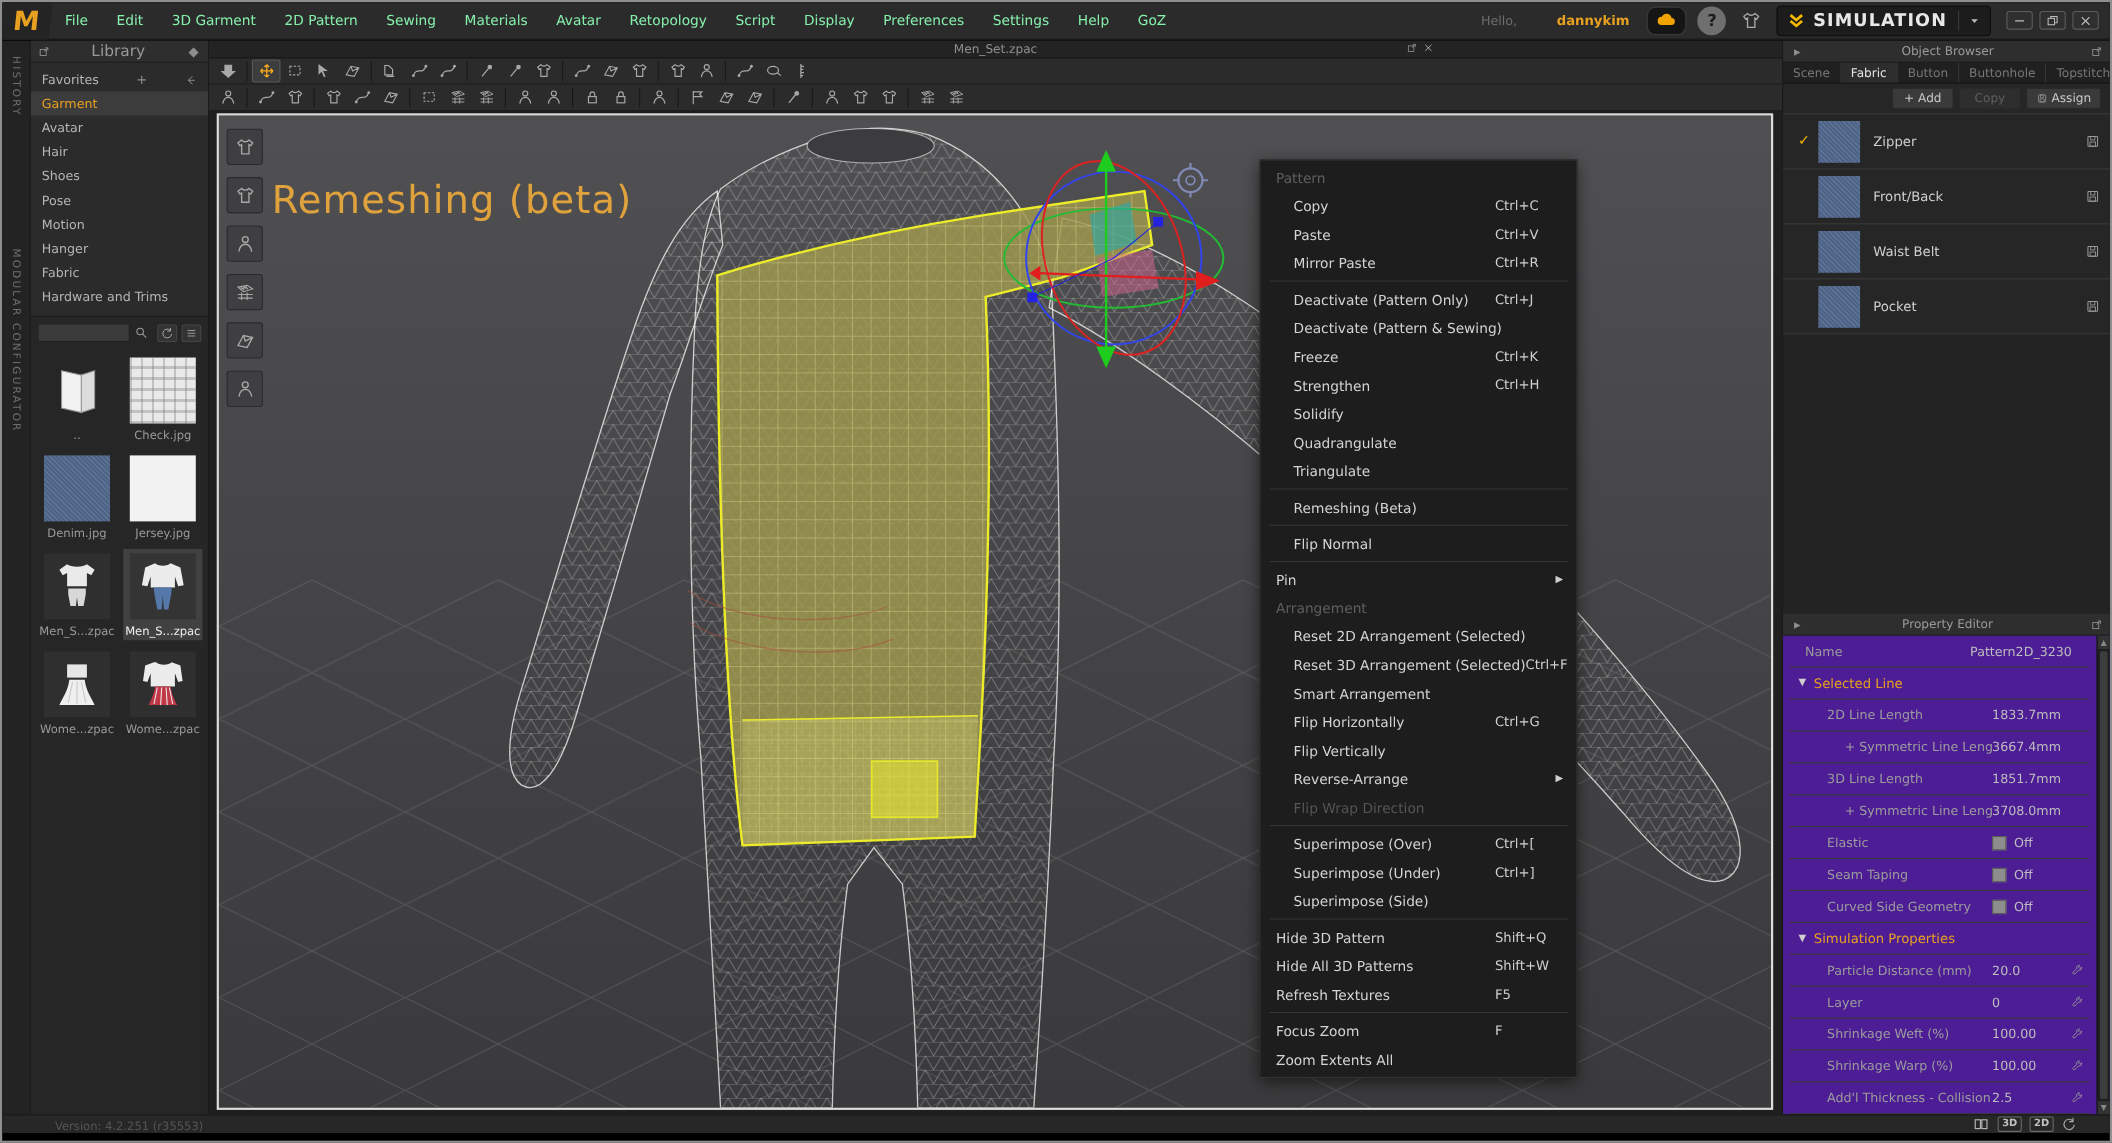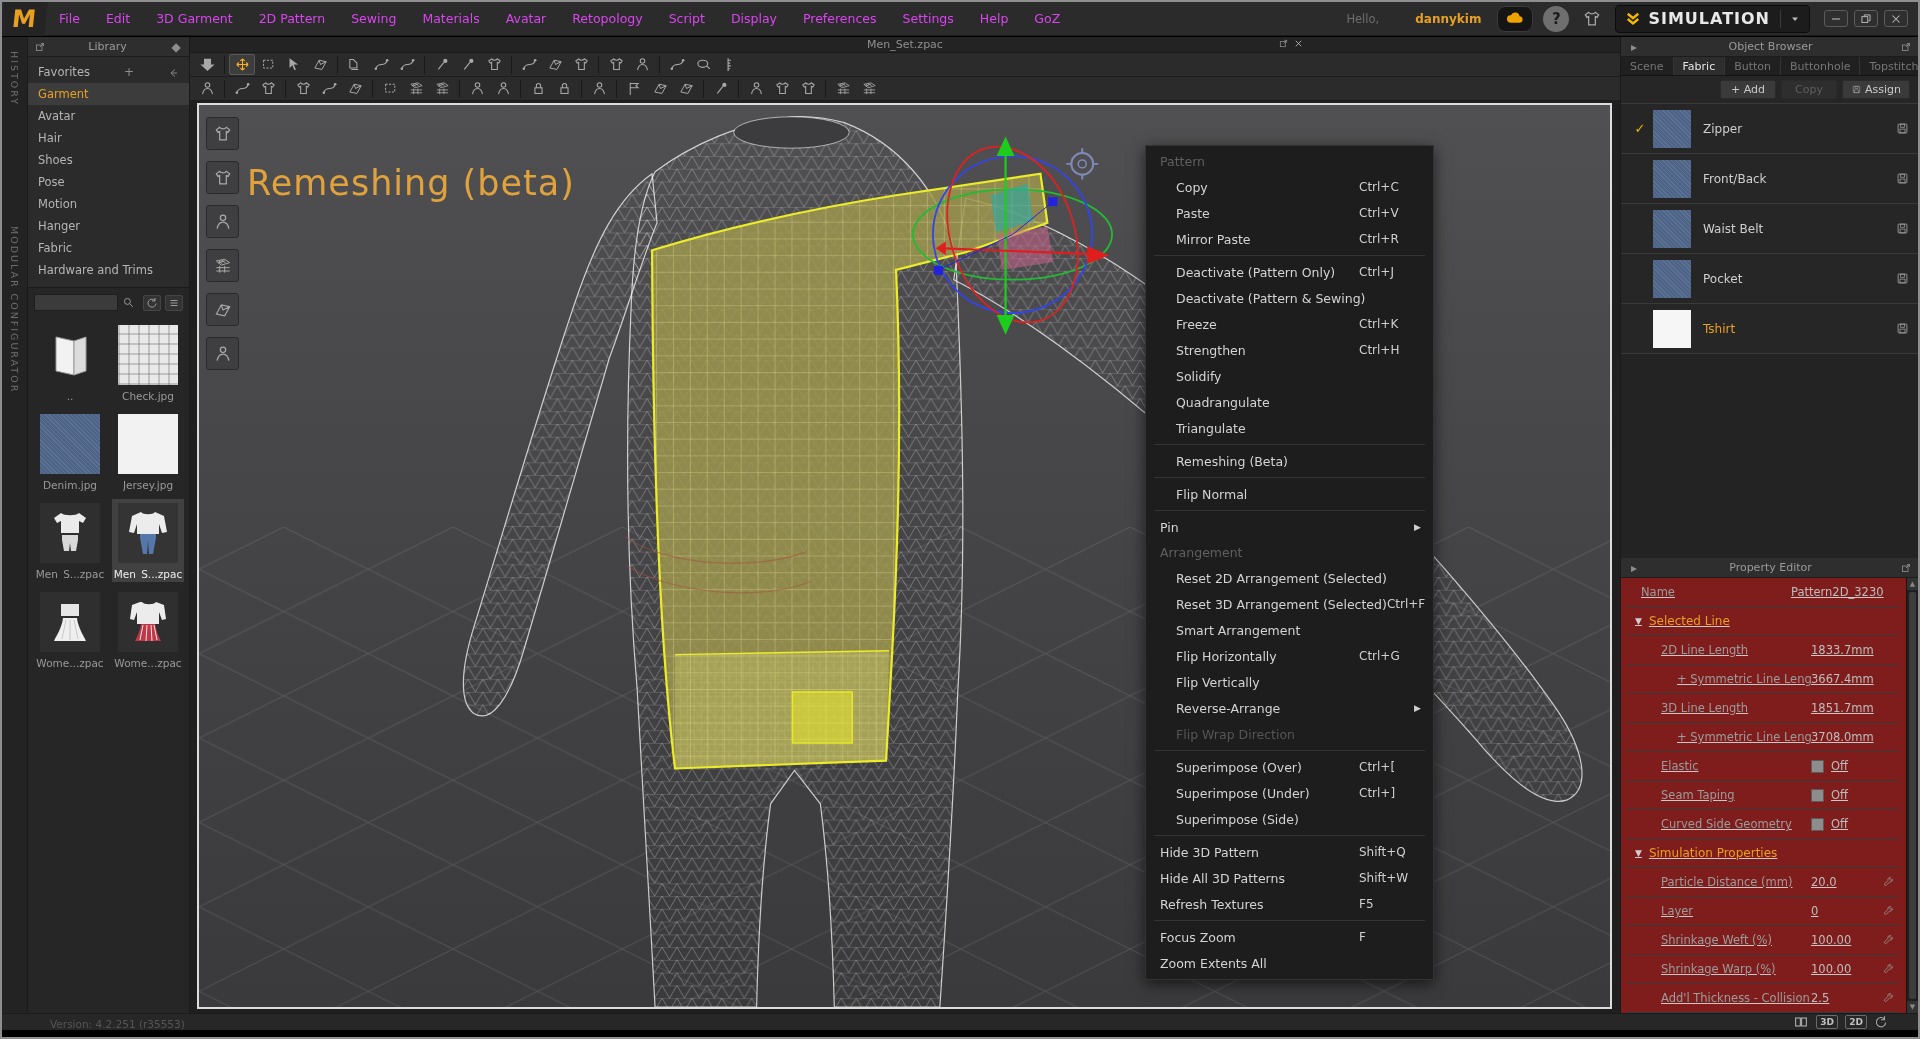--- a/index.html
+++ b/index.html
@@ -3,39 +3,39 @@
 <meta charset="utf-8">
 <style>
   html,body{margin:0;padding:0;background:#000;}
   *{box-sizing:border-box;}
   .root{position:relative;width:1920px;height:1039px;background:#000;border:2px solid #8f8f8f;
         font-family:"DejaVu Sans","Liberation Sans",sans-serif;overflow:hidden;color:#c8c8c8;}
   
   .titlebar{position:absolute;left:0;top:0;right:0;height:34px;background:#2b2b2b;display:flex;align-items:center;border-bottom:1px solid #1a1a1a;}
   .logo{width:44px;height:34px;display:flex;align-items:center;justify-content:center;background:#242424;
         color:#e8a021;font-size:24px;font-weight:bold;transform:skewX(-6deg);}
-  .menu-item{padding:0 13px;font-size:12.5px;color:#d946ef;line-height:34px;cursor:default;}
+  .menu-item{padding:0 13px;font-size:12.5px;color:#86efac;line-height:34px;cursor:default;}
   .tb-spacer{flex:1;}
   .greet{font-size:11.5px;color:#6e6e6e;margin-right:4px;}
   .uname{font-size:12px;color:#e8a021;font-weight:bold;margin-right:16px;margin-left:32px;}
   .round-btn{width:26px;height:26px;border-radius:13px;display:flex;align-items:center;justify-content:center;margin-right:10px;}
   .cloud-btn{background:#151515;border:1px solid #3a3a3a;border-radius:8px;width:36px;height:26px;}
   .help-btn{background:#6f6f6f;color:#1c1c1c;font-weight:bold;font-size:15px;}
   .sim-btn{display:flex;align-items:center;background:#1c1c1c;border:1px solid #0c0c0c;border-radius:4px;height:28px;padding:0 8px;margin-right:14px;}
   .sim-label{color:#e8e8e8;font-size:16px;font-weight:bold;letter-spacing:1px;margin:0 10px 0 6px;}
   .sim-sep{width:1px;height:18px;background:#3a3a3a;margin-right:8px;}
   .win-btn{width:24px;height:17px;border:1px solid #5c5c5c;border-radius:3px;margin-right:6px;display:flex;align-items:center;justify-content:center;background:#2f2f2f;}
   
   .left-rail{position:absolute;left:0;top:35px;bottom:24px;width:26px;background:#232323;border-right:1px solid #1a1a1a;}
   .vlabel{writing-mode:vertical-rl;color:#6f6f6f;font-size:9.5px;letter-spacing:2px;margin:14px 0 0 7px;display:block;}
   .vlabel.second{margin-top:120px;}
   
   .library{position:absolute;left:26px;top:35px;bottom:24px;width:162px;background:#262626;border-right:1px solid #1a1a1a;display:flex;flex-direction:column;}
   .lib-header{height:20px;background:#2e2e2e;display:flex;align-items:center;padding:0 6px;border-bottom:1px solid #1c1c1c;}
-  .lib-title{flex:1;text-align:center;font-size:11px;color:#9a9a9a;}
+  .lib-title{flex:1;text-align:center;font-size:14px;color:#9a9a9a;}
   .lib-cats{padding:4px 0 6px 0;background:#2b2b2b;border-bottom:1px solid #1a1a1a;}
   .lib-cat{font-size:11.5px;color:#b5b5b5;padding:4px 10px;display:flex;align-items:flex-end;gap:31px;}
   .lib-cat.sel{background:#3c3c3c;color:#e8a021;}
   .lib-cat .cat-label{flex:1;}
   .mini-icon{width:14px;height:14px;display:inline-flex;align-items:center;justify-content:center;color:#8e8e8e;font-size:12px;}
   .lib-search{display:flex;align-items:center;padding:6px 6px;gap:4px;}
   .search-input{width:84px;height:17px;background:#3b3b3b;border:1px solid #1e1e1e;color:#ccc;font-size:10px;padding:0 4px;}
   .sq-btn{width:18px;height:16px;border:1px solid #454545;background:#333;display:flex;align-items:center;justify-content:center;border-radius:2px;}
   .thumb-grid{flex:1;display:grid;grid-template-columns:72px 72px;gap:6px;padding:4px 6px;align-content:start;}
   .thumb-cell{display:flex;flex-direction:column;align-items:center;padding:4px 2px 2px 2px;}
@@ -84,21 +84,21 @@
   .ob-btn{height:19px;min-width:56px;display:flex;align-items:center;justify-content:center;gap:3px;background:#3a3a3a;border:1px solid #2a2a2a;border-radius:2px;font-size:11px;color:#c9c9c9;padding:0 8px;}
   .ob-btn.disabled{color:#5d5d5d;background:#2e2e2e;}
   .fab-row{height:50px;display:flex;align-items:center;border-bottom:1px solid #3a3a3a;padding:0 8px 0 6px;}
   .fab-check{width:26px;text-align:center;color:#f0b400;font-weight:bold;font-size:13px;}
   .fab-swatch{width:38px;height:38px;margin-right:12px;}
   .fab-swatch.denim{background:#4d6387;background-image:repeating-linear-gradient(45deg,rgba(255,255,255,.10) 0 1px,transparent 1px 3px);}
   .fab-swatch.white{background:#f6f6f6;}
   .fab-name{flex:1;font-size:12px;color:#cfcfcf;}
   .fab-name.sel{color:#e8a021;}
   .ob-filler{flex:1;background:#232323;}
-  .pe-body{position:relative;background:#7f1d1d;padding-right:13px;text-decoration:underline;}
+  .pe-body{position:relative;background:#4c1d95;padding-right:13px;}
   .pe-row{height:29px;display:flex;align-items:center;padding:0 4px 0 34px;border-bottom:1px solid #383838;margin:0 6px;}
   .pe-row.name-row{padding-left:14px;}
   .pe-label{width:150px;overflow:hidden;white-space:nowrap;font-size:11.5px;color:#9c9c9c;flex:none;}
   .pe-row.sub .pe-label{padding-left:16px;}
   .pe-value{font-size:11.5px;color:#bdbdbd;flex:1;white-space:nowrap;overflow:hidden;}
   .pe-section{height:29px;display:flex;align-items:center;padding:0 8px;border-bottom:1px solid #383838;margin:0 6px;}
   .sec-arrow{color:#cfcfcf;font-size:9px;margin-right:7px;}
   .sec-title{color:#e8a021;font-size:12px;}
   .pe-check{width:13px;height:13px;background:#8d8d8d;border:1px solid #5a5a5a;margin-right:7px;flex:none;}
   .pe-wrench{width:18px;flex:none;display:flex;justify-content:flex-end;}
@@ -947,28 +947,20 @@
         </svg>
     </div>
     <div class="fab-row">
       <span class="fab-check"></span>
       <div class="fab-swatch denim"></div>
       <span class="fab-name">Pocket</span>
       <svg class="ic" width="15" height="15" viewBox="0 0 24 24">
           <use href="#sy-disk"></use>
         </svg>
     </div>
-    <div class="fab-row">
-      <span class="fab-check"></span>
-      <div class="fab-swatch white"></div>
-      <span class="fab-name sel">Tshirt</span>
-      <svg class="ic" width="15" height="15" viewBox="0 0 24 24">
-          <use href="#sy-disk"></use>
-        </svg>
-    </div>
     <div class="ob-filler"></div>
 
     <div class="panel-header">
       <span class="mini-icon">▸</span>
       <span class="panel-title">Property Editor</span>
       <svg class="ic" width="12" height="12" viewBox="0 0 24 24">
           <use href="#sy-popout"></use>
         </svg>
     </div>
     <div class="pe-body">

